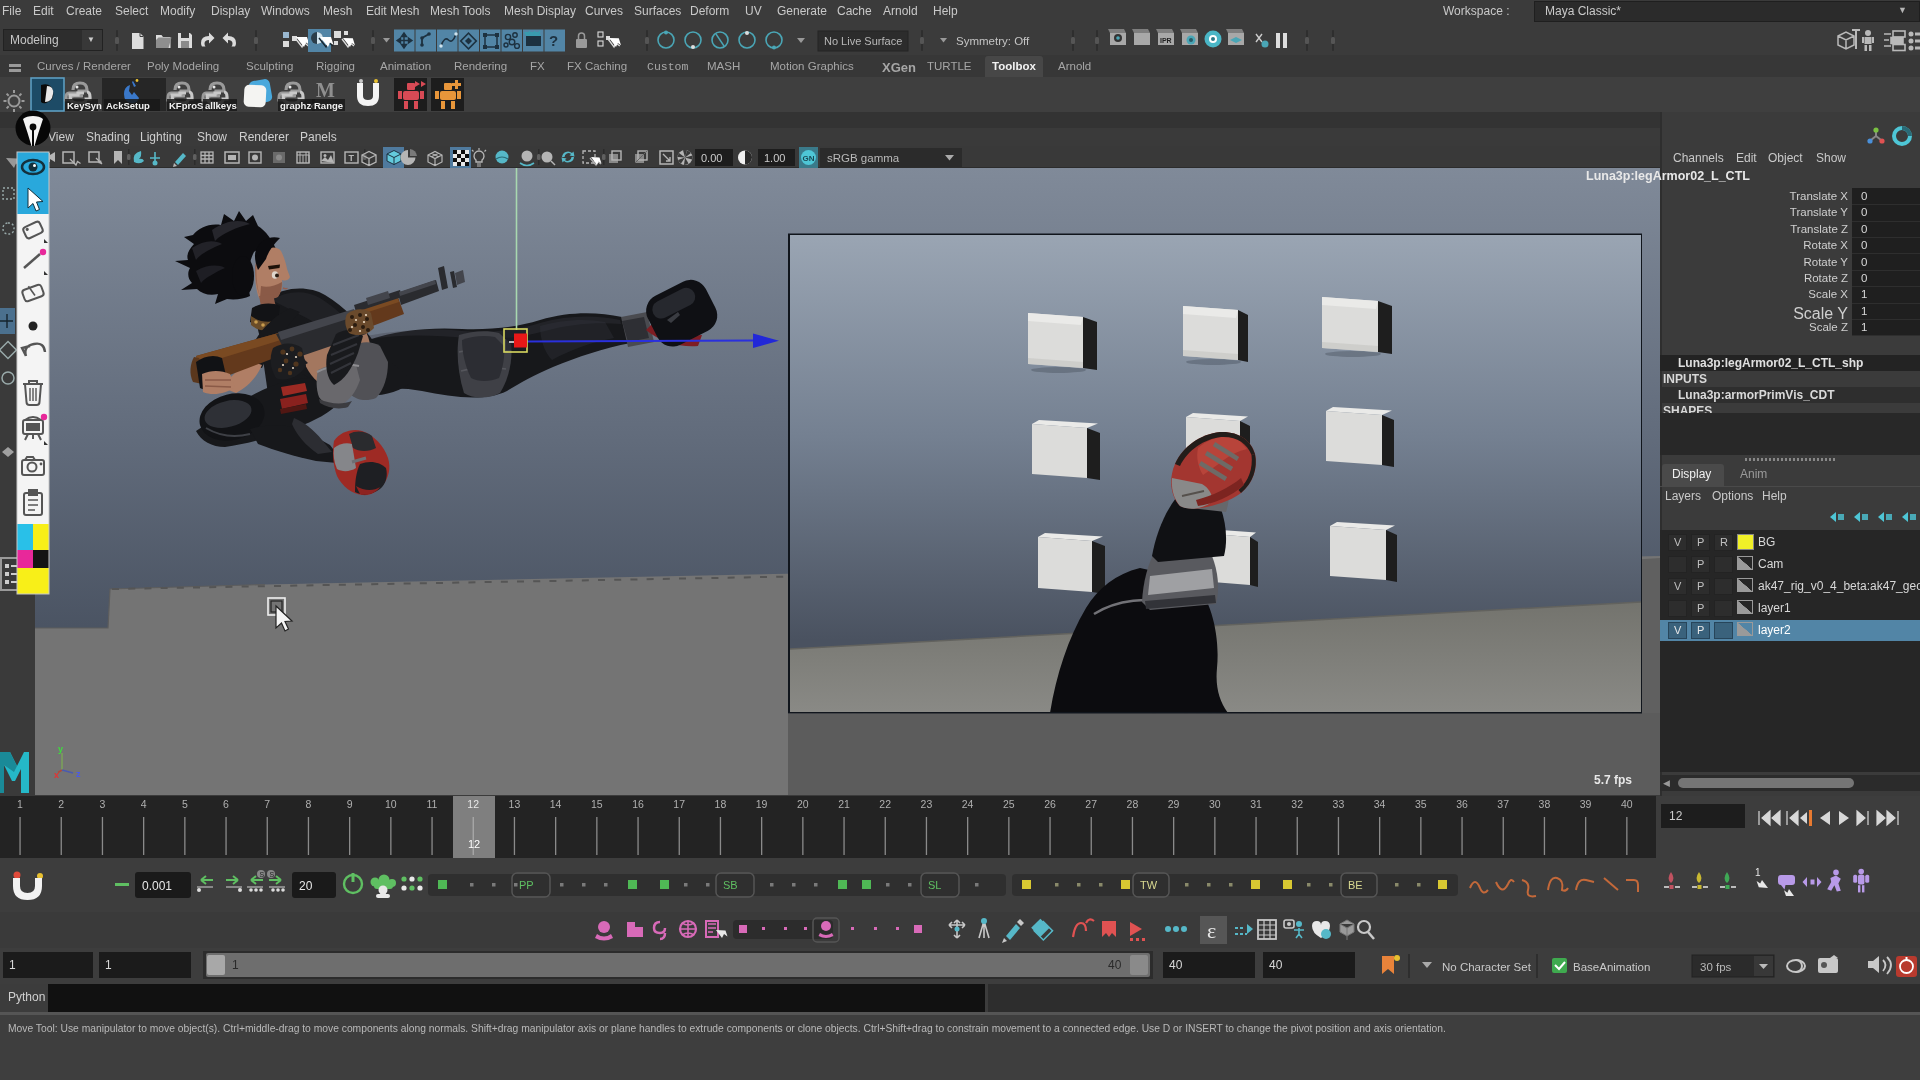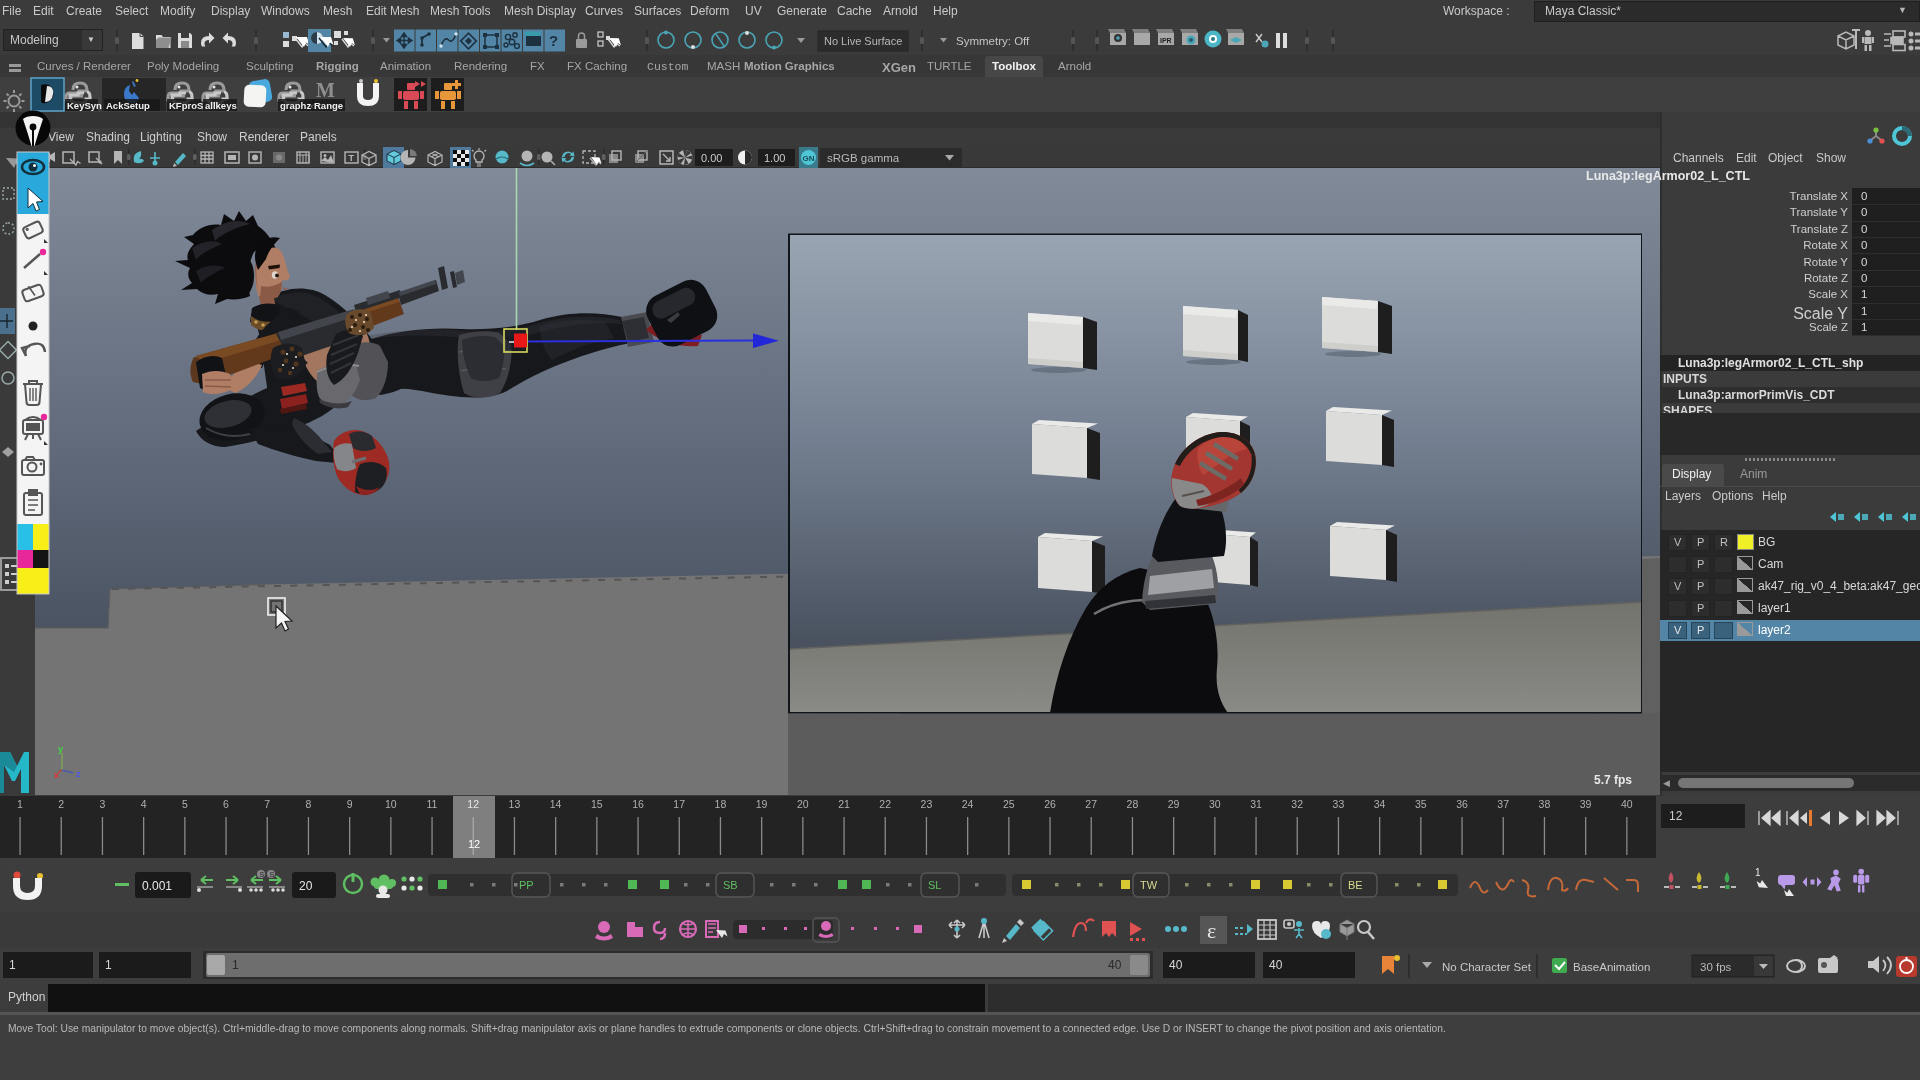--- a/index.html
+++ b/index.html
@@ -185,28 +185,28 @@
         <rect x="1915" y="6.5" width="5" height="3"></rect>
         <rect x="1915" y="13.5" width="5" height="3"></rect>
         <rect x="1915" y="20.5" width="5" height="3"></rect>
       </g>
     </svg>
 <div class="abs" style="left:0;top:55px;width:1920px;height:22px;background:#373737;"></div>
 <div class="abs" style="left:985px;top:56px;width:58px;height:21px;background:#474747;border-radius:3px 3px 0 0;"></div>
 <div class="tx" style="left:37px;top:60px;font-size:11.5px;color:#a6a6a6;font-weight:normal;">Curves / Renderer</div>
 <div class="tx" style="left:147px;top:60px;font-size:11.5px;color:#a6a6a6;font-weight:normal;">Poly Modeling</div>
 <div class="tx" style="left:246px;top:60px;font-size:11.5px;color:#a6a6a6;font-weight:normal;">Sculpting</div>
-<div class="tx" style="left:316px;top:60px;font-size:11.5px;color:#a6a6a6;font-weight:bold;">Rigging</div>
+<div class="tx" style="left:316px;top:60px;font-size:11.5px;color:#a6a6a6;font-weight:normal;">Rigging</div>
 <div class="tx" style="left:380px;top:60px;font-size:11.5px;color:#a6a6a6;font-weight:normal;">Animation</div>
 <div class="tx" style="left:454px;top:60px;font-size:11.5px;color:#a6a6a6;font-weight:normal;">Rendering</div>
 <div class="tx" style="left:530px;top:60px;font-size:11.5px;color:#a6a6a6;font-weight:normal;">FX</div>
 <div class="tx" style="left:567px;top:60px;font-size:11.5px;color:#a6a6a6;font-weight:normal;">FX Caching</div>
 <div class="tx" style="left:647px;top:60px;font-size:11.5px;color:#a6a6a6;font-weight:normal;font-family:Liberation Mono, monospace;">Custom</div>
 <div class="tx" style="left:707px;top:60px;font-size:11.5px;color:#a6a6a6;font-weight:normal;">MASH</div>
-<div class="tx" style="left:744px;top:60px;font-size:11.5px;color:#a6a6a6;font-weight:bold;">Motion Graphics</div>
+<div class="tx" style="left:770px;top:60px;font-size:11.5px;color:#a6a6a6;font-weight:normal;">Motion Graphics</div>
 <div class="tx" style="left:882px;top:60px;font-size:13px;color:#a6a6a6;font-weight:bold;">XGen</div>
 <div class="tx" style="left:927px;top:60px;font-size:11.5px;color:#a6a6a6;font-weight:normal;">TURTLE</div>
 <div class="tx" style="left:992px;top:60px;font-size:11.5px;color:#f2f2f2;font-weight:bold;">Toolbox</div>
 <div class="tx" style="left:1058px;top:60px;font-size:11.5px;color:#a6a6a6;font-weight:normal;">Arnold</div>
 <div class="abs" style="left:9px;top:64px;width:12px;height:3px;background:#9a9a9a;"></div>
 <div class="abs" style="left:9px;top:69px;width:12px;height:3px;background:#9a9a9a;"></div>
 <div class="abs" style="left:0;top:77px;width:1920px;height:35px;background:#3f3f3f;"></div>
 <svg class="abs" style="left:0;top:77px;" width="520" height="35" viewBox="0 0 520 35">
       <circle cx="14" cy="24" r="5.5" fill="none" stroke="#9a9a9a" stroke-width="2"></circle>
       <g stroke="#9a9a9a" stroke-width="2">

